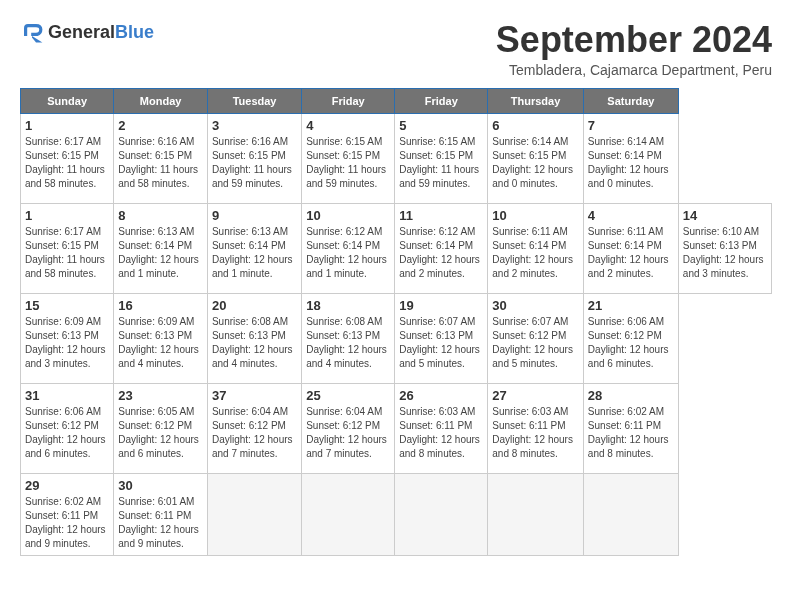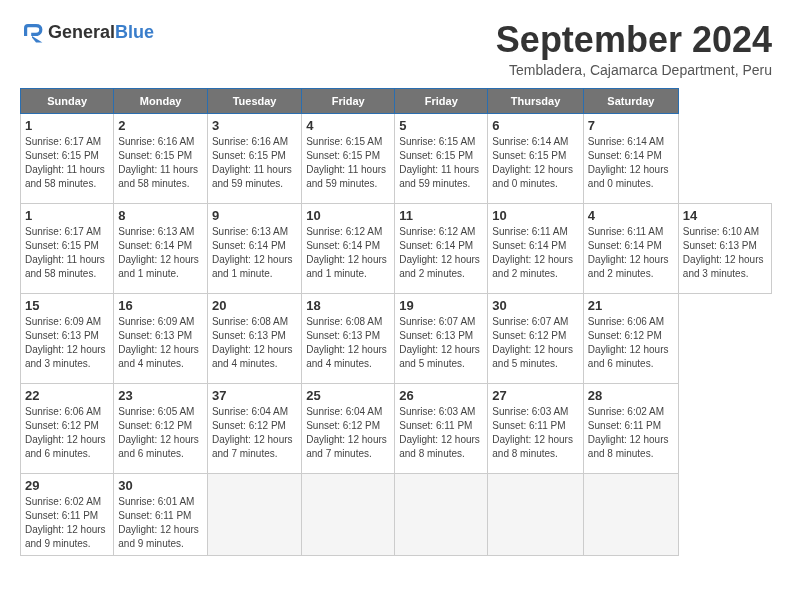--- a/index.html
+++ b/index.html
@@ -301,21 +301,21 @@
           <span class="day-number">21</span>
       <div class="day-info">
         Sunrise: 6:06 AM<br>
         Sunset: 6:12 PM<br>
         Daylight: 12 hours and 6 minutes.
       </div>
         </td>
       </tr>
       <tr>
         <td>
-          <span class="day-number">22</span>
+          <span class="day-number">31</span>
       <div class="day-info">
         Sunrise: 6:06 AM<br>
         Sunset: 6:12 PM<br>
         Daylight: 12 hours and 6 minutes.
       </div>
         </td>
         <td>
           <span class="day-number">23</span>
       <div class="day-info">
         Sunrise: 6:05 AM<br>

